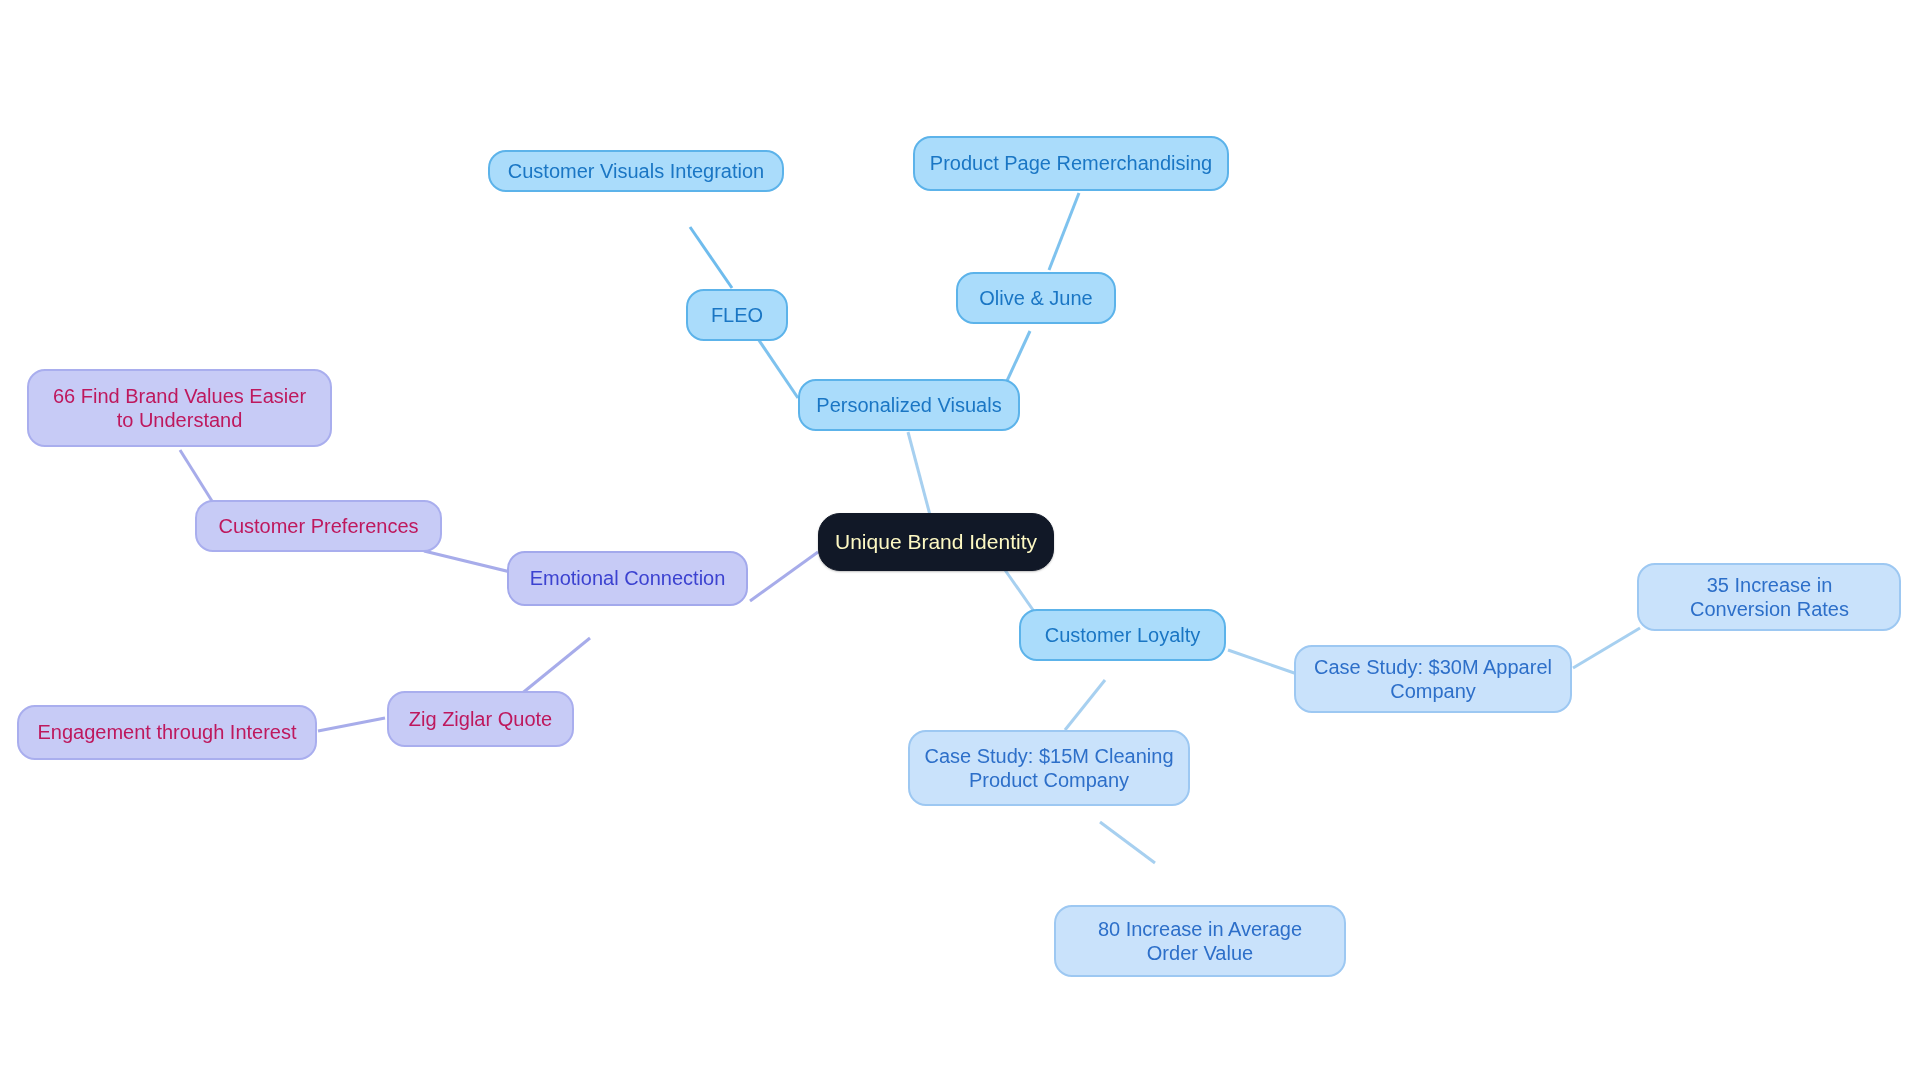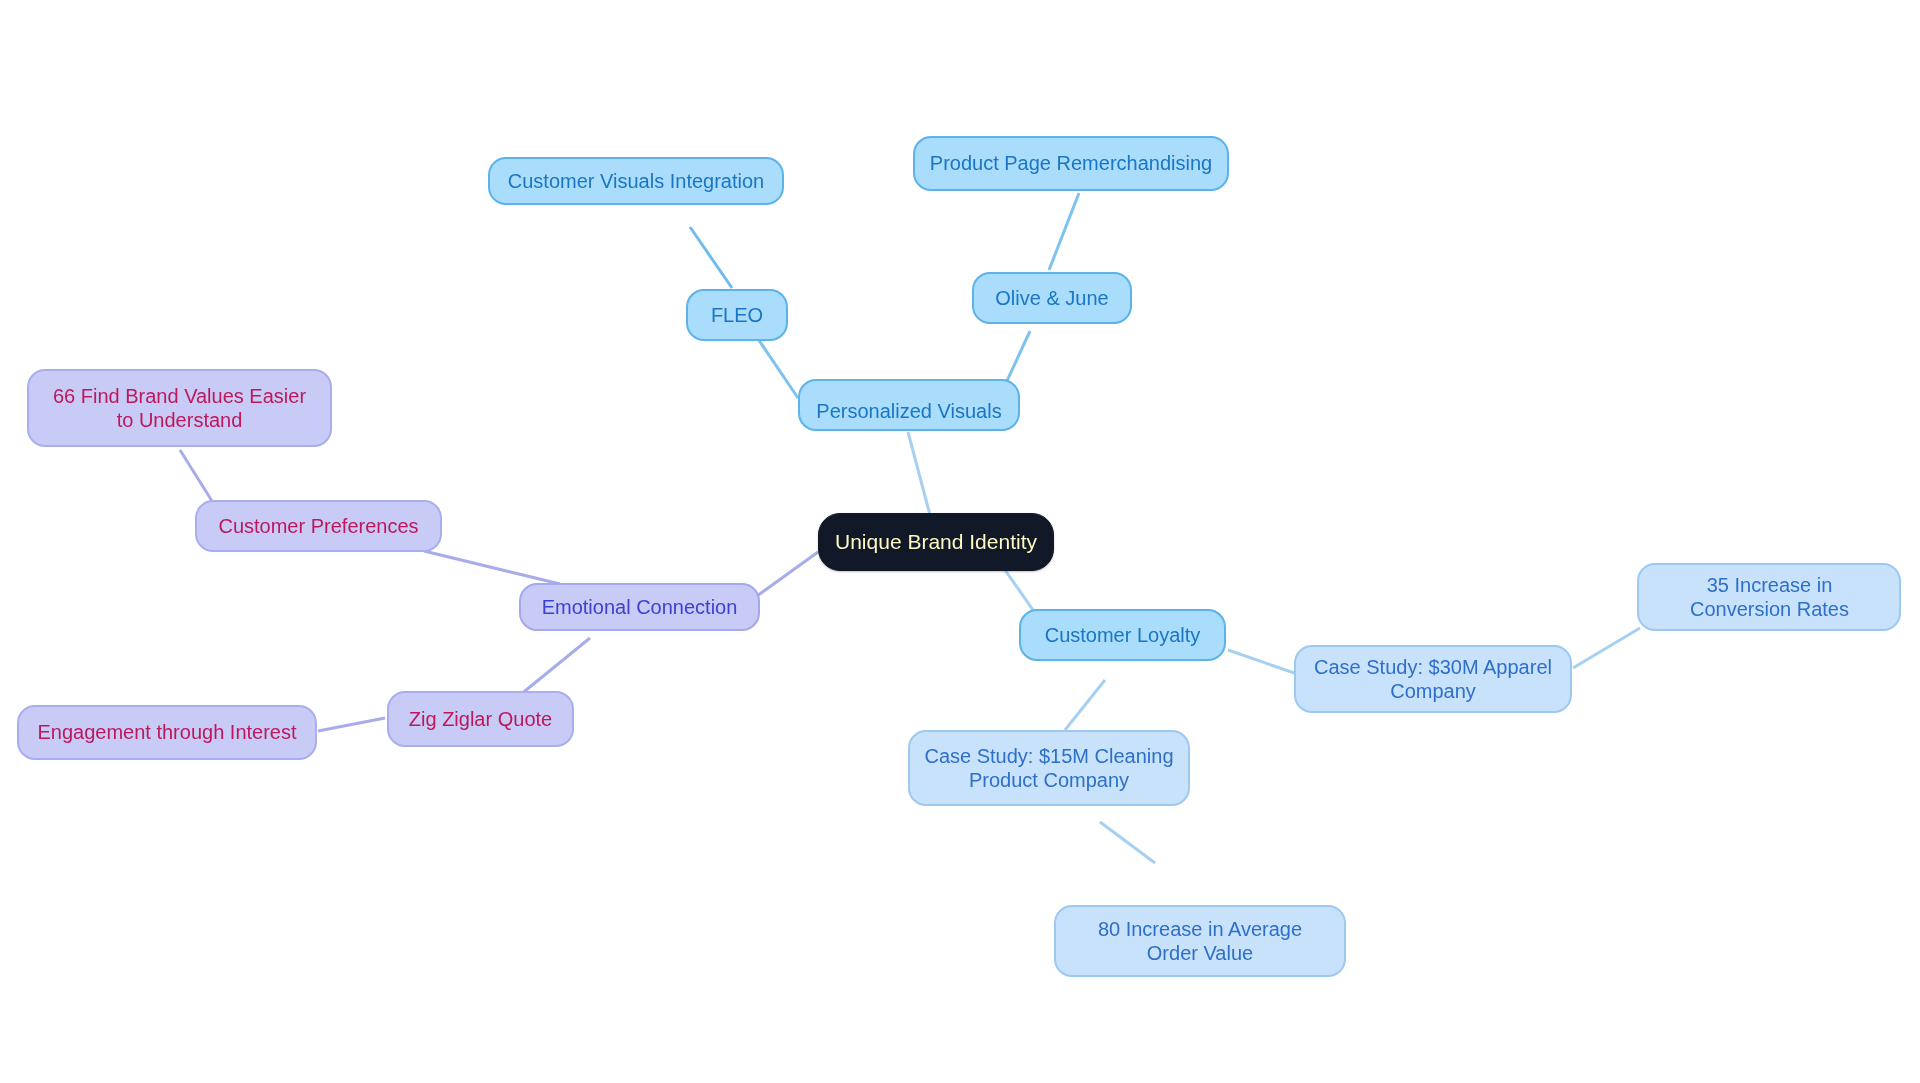--- a/index.html
+++ b/index.html
@@ -107,33 +107,33 @@
 
     <line x1="590" y1="638" x2="520" y2="695" stroke="#a7acea" stroke-width="3"></line>
 
     <line x1="385" y1="718" x2="318" y2="731" stroke="#a7acea" stroke-width="3"></line>
   </svg>
 
   <div class="node root" style="left:818px; top:513px; width:236px; height:58px;">
     <span>Unique Brand Identity</span>
   </div>
 
-  <div class="node blue-branch" style="left:798px; top:379px; width:222px; height:52px;align-items:flex-end;">
+  <div class="node blue-branch" style="left:798px; top:379px; width:222px; height:52px;">
     <span>Personalized Visuals</span>
   </div>
 
   <div class="node blue-branch" style="left:686px; top:289px; width:102px; height:52px;">
     <span>FLEO</span>
   </div>
 
-  <div class="node blue-branch" style="left:488px; top:157px; width:296px; height:48px;">
+  <div class="node blue-branch" style="left:488px; top:150px; width:296px; height:42px;">
     <span>Customer Visuals Integration</span>
   </div>
 
-  <div class="node blue-branch" style="left:956px; top:272px; width:160px; height:52px;margin-left:16px;">
+  <div class="node blue-branch" style="left:956px; top:272px; width:160px; height:52px;">
     <span>Olive &amp; June</span>
   </div>
 
   <div class="node blue-branch" style="left:913px; top:136px; width:316px; height:55px;">
     <span>Product Page Remerchandising</span>
   </div>
 
   <div class="node blue-branch" style="left:1019px; top:609px; width:207px; height:52px;">
     <span>Customer Loyalty</span>
   </div>
@@ -147,21 +147,21 @@
   </div>
 
   <div class="node blue-leaf" style="left:908px; top:730px; width:282px; height:76px;">
     <span>Case Study: $15M Cleaning Product Company</span>
   </div>
 
   <div class="node blue-leaf" style="left:1054px; top:905px; width:292px; height:72px;">
     <span>80 Increase in Average Order Value</span>
   </div>
 
-  <div class="node purple-branch" style="left:507px; top:583px; width:241px; height:48px;margin-left:12px;">
+  <div class="node purple-branch" style="left:507px; top:551px; width:241px; height:55px;">
     <span>Emotional Connection</span>
   </div>
 
   <div class="node purple-leaf" style="left:195px; top:500px; width:247px; height:52px;">
     <span>Customer Preferences</span>
   </div>
 
   <div class="node purple-leaf" style="left:27px; top:369px; width:305px; height:78px;">
     <span>66 Find Brand Values Easier to Understand</span>
   </div>

